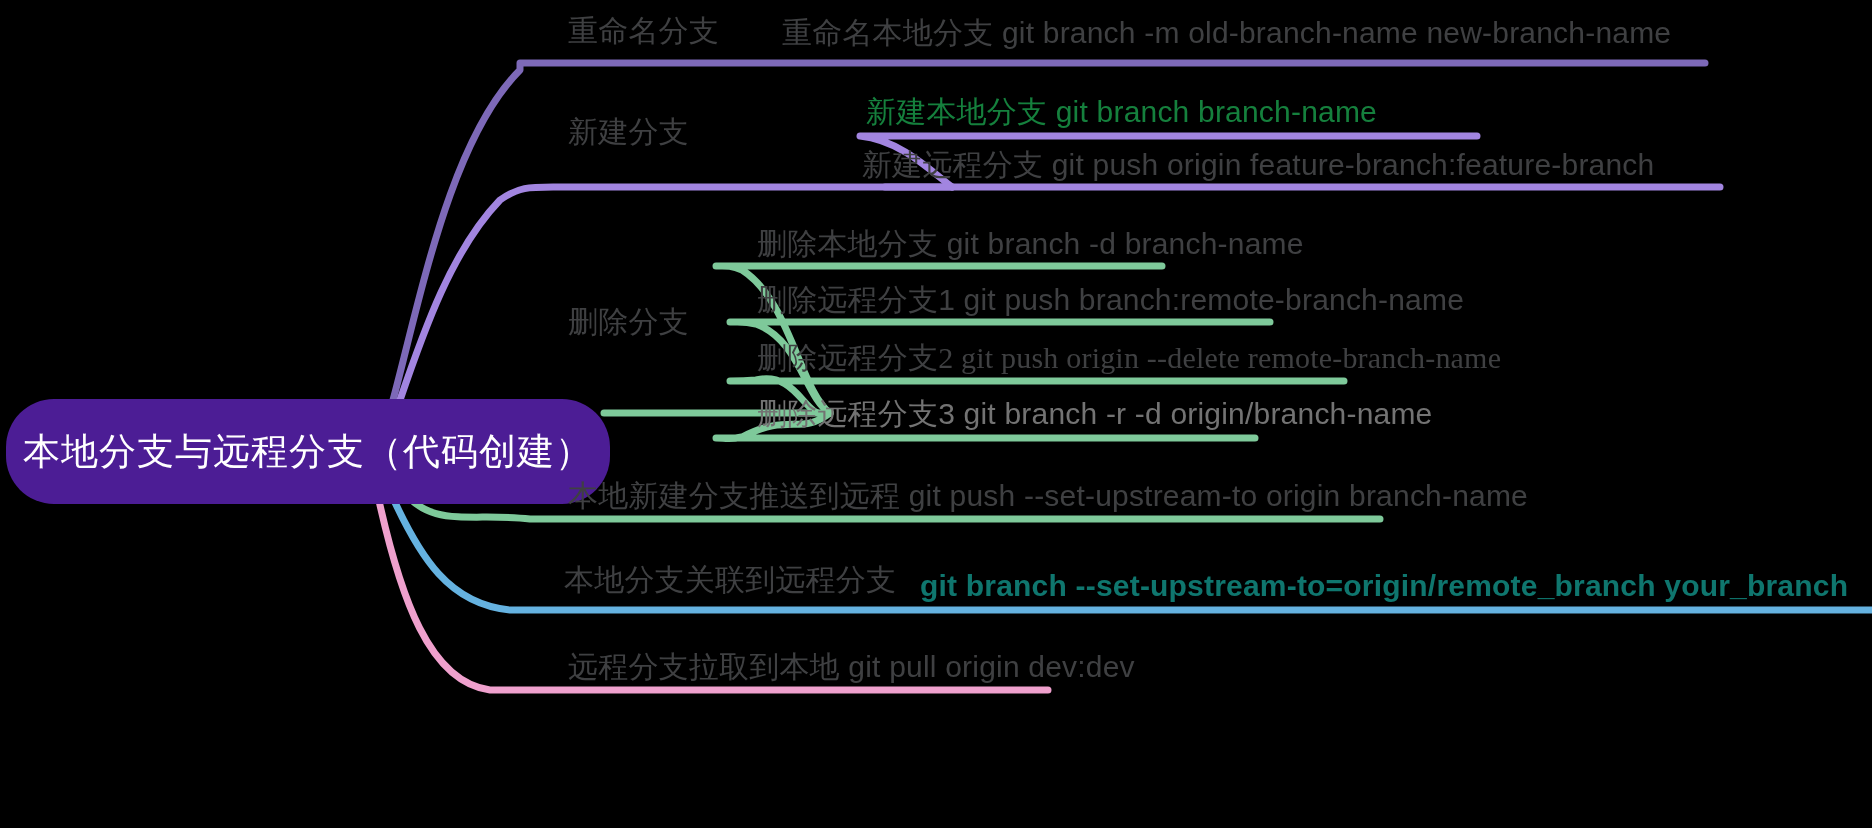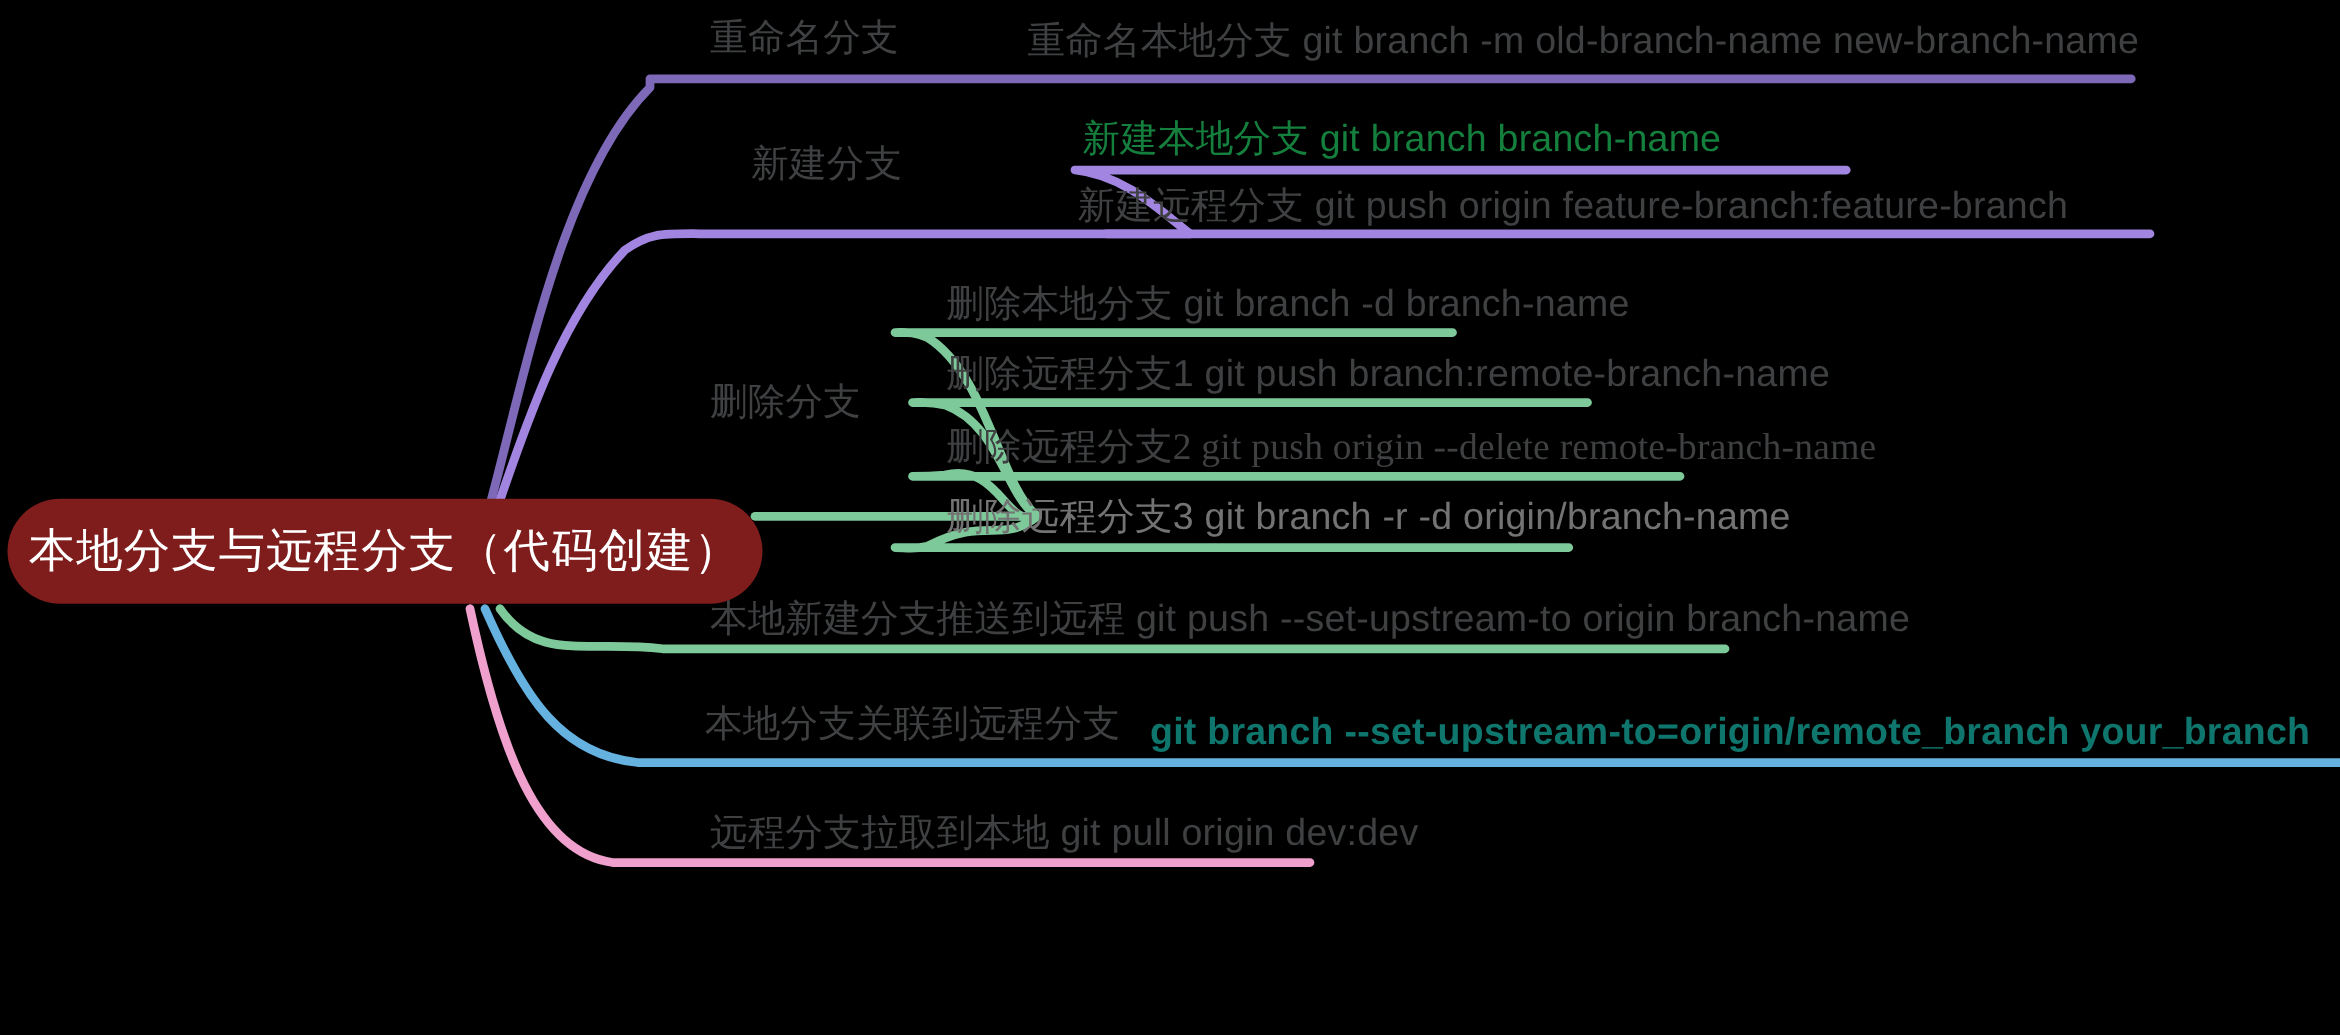--- a/index.html
+++ b/index.html
@@ -68,32 +68,32 @@
     <path d="M 830,413 C 805,424 800,370 756,380 C 744,381 738,381 730,381 L 1344,381" fill="none" stroke="#7ec99a" stroke-width="7" stroke-linecap="round" stroke-linejoin="round"></path>
     <path d="M 830,413 C 800,436 790,412 742,437 C 730,440 725,438 716,438 L 1255,438" fill="none" stroke="#7ec99a" stroke-width="7" stroke-linecap="round" stroke-linejoin="round"></path>
 
     <path d="M 400,487 C 430,530 470,512 530,519 L 1380,519" fill="none" stroke="#7ec99a" stroke-width="7" stroke-linecap="round" stroke-linejoin="round"></path>
 
     <path d="M 388,487 C 420,560 450,604 510,610 L 1872,610" fill="none" stroke="#65b2e0" stroke-width="7" stroke-linecap="round" stroke-linejoin="round"></path>
 
     <path d="M 376,487 C 400,600 430,682 490,690 L 1048,690" fill="none" stroke="#efa0cd" stroke-width="7" stroke-linecap="round" stroke-linejoin="round"></path>
   </svg>
 
-  <div class="root-node" id="root-node" style="left: 6px; top: 399px; width: 604px; height: 84px; background: #7f1d1d; color: rgb(255, 255, 255);">
+  <div class="root-node" id="root-node" style="left: 6px; top: 399px; width: 604px; height: 105px; background: #4c1d95; color: rgb(255, 255, 255);">
     <span>本地分支与远程分支（代码创建）</span>
   </div>
 
   <div class="node-label" id="lbl-b0" style="left: 568px; top: 16px; color: rgb(63, 64, 66);">重命名分支</div>
-  <div class="node-label" id="lbl-b1" style="left: 568px; top: 117px; color: rgb(63, 64, 66); margin-left: 33px;">新建分支</div>
+  <div class="node-label" id="lbl-b1" style="left: 568px; top: 117px; color: rgb(63, 64, 66);">新建分支</div>
   <div class="node-label" id="lbl-b2" style="left: 568px; top: 307px; color: rgb(63, 64, 66);">删除分支</div>
   <div class="node-label" id="lbl-b3" style="left: 568px; top: 481px; color: rgb(63, 64, 66);">本地新建分支推送到远程 git push --set-upstream-to origin branch-name</div>
   <div class="node-label" id="lbl-b4" style="left: 564px; top: 565px; color: rgb(63, 64, 66);">本地分支关联到远程分支</div>
   <div class="node-label" id="lbl-b5" style="left: 568px; top: 652px; color: rgb(63, 64, 66);">远程分支拉取到本地 git pull origin dev:dev</div>
 
-  <div class="node-label" id="lbl-b0c0" style="left: 782px; top: 18px; color: rgb(63, 64, 66); margin-left: 40px;">重命名本地分支 git branch -m old-branch-name new-branch-name</div>
+  <div class="node-label" id="lbl-b0c0" style="left: 782px; top: 18px; color: rgb(63, 64, 66);">重命名本地分支 git branch -m old-branch-name new-branch-name</div>
   <div class="node-label" id="lbl-b1c0" style="left: 866px; top: 97px; color: #15803d;">新建本地分支 git branch branch-name</div>
   <div class="node-label" id="lbl-b1c1" style="left: 862px; top: 150px; color: rgb(63, 64, 66);">新建远程分支 git push origin feature-branch:feature-branch</div>
   <div class="node-label" id="lbl-b2c0" style="left: 757px; top: 229px; color: rgb(63, 64, 66);">删除本地分支 git branch -d branch-name</div>
   <div class="node-label" id="lbl-b2c1" style="left: 757px; top: 285px; color: rgb(63, 64, 66);">删除远程分支1 git push branch:remote-branch-name</div>
   <div class="node-label" id="lbl-b2c2" style="left: 757px; top: 343px; color: rgb(63, 64, 66); font-family: Liberation Serif, serif;">删除远程分支2 git push origin --delete remote-branch-name</div>
   <div class="node-label" id="lbl-b2c3" style="left: 757px; top: 399px; color: #737373;">删除远程分支3 git branch -r -d origin/branch-name</div>
   <div class="node-label" id="lbl-b4c0" style="left: 920px; top: 571px; color: #0f766e; font-weight: bold;">git branch --set-upstream-to=origin/remote_branch your_branch</div>
 
 </div>
 

